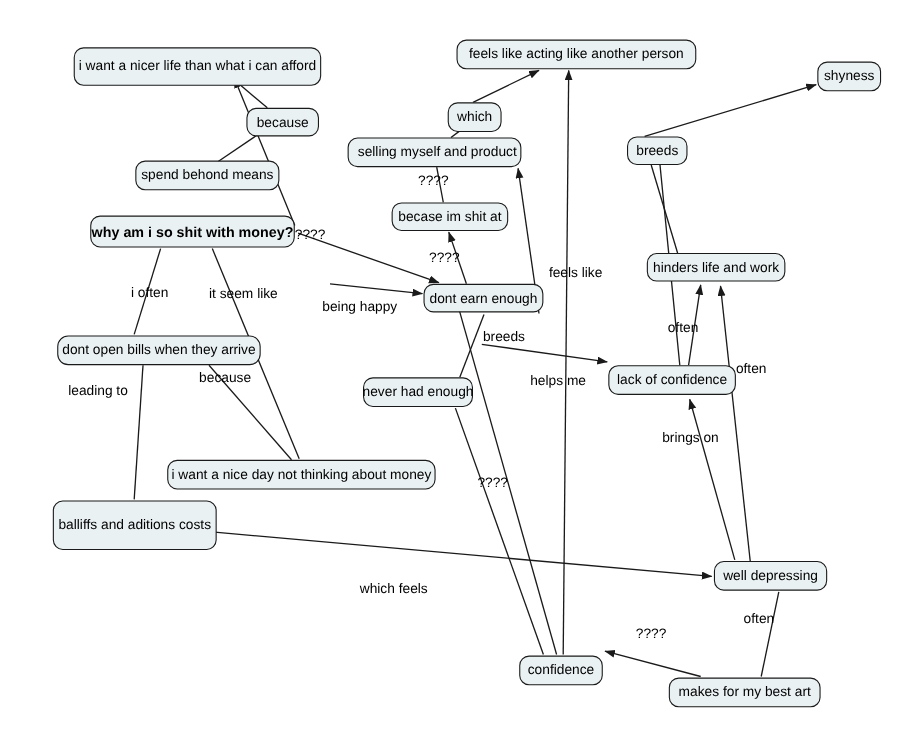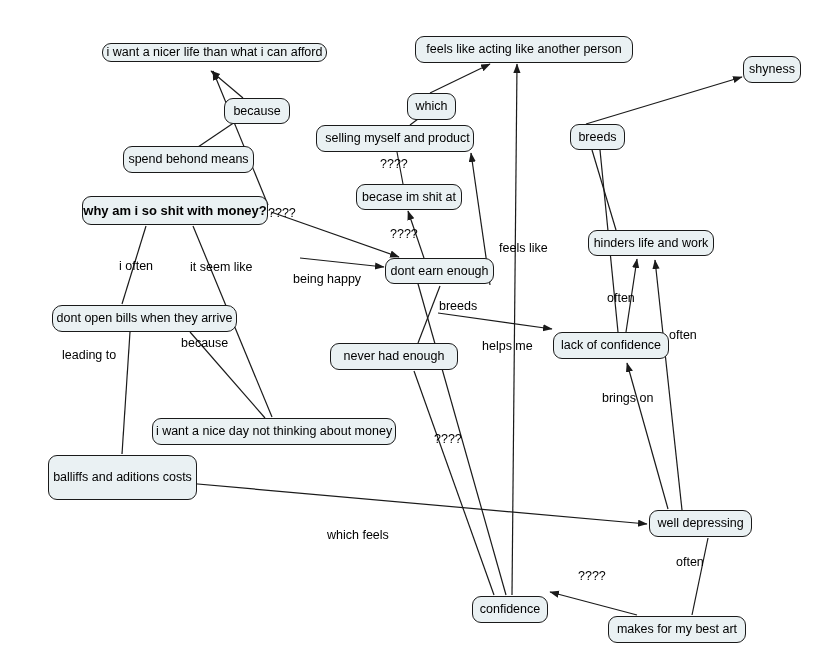--- a/index.html
+++ b/index.html
@@ -88,35 +88,35 @@
         <line x1="193" y1="226" x2="272" y2="417" stroke="#1a1a1a" stroke-width="1.2"></line>
         <line x1="130" y1="332" x2="122" y2="454" stroke="#1a1a1a" stroke-width="1.2"></line>
         <line x1="190" y1="332" x2="265" y2="418" stroke="#1a1a1a" stroke-width="1.2"></line>
         <line x1="175" y1="482" x2="647" y2="524" stroke="#1a1a1a" stroke-width="1.2" marker-end="url(#arrowhead)"></line>
         <line x1="637" y1="615" x2="550" y2="592" stroke="#1a1a1a" stroke-width="1.2" marker-end="url(#arrowhead)"></line>
         <line x1="692" y1="615" x2="708" y2="538" stroke="#1a1a1a" stroke-width="1.2"></line>
         <line x1="300" y1="258" x2="384" y2="267" stroke="#1a1a1a" stroke-width="1.2" marker-end="url(#arrowhead)"></line>
       </g>
   </svg>
   <div id="node-group">
-      <div class="node" style="left: 102px; top: 43px; width: 225px; height: 19px;">i want a nicer life than what i can afford</div>
+      <div class="node" style="left: 67px; top: 43px; width: 225px; height: 35px;">i want a nicer life than what i can afford</div>
       <div class="node" style="left: 415px; top: 36px; width: 218px; height: 27px;">feels like acting like another person</div>
       <div class="node" style="left: 743px; top: 56px; width: 58px; height: 27px;">shyness</div>
       <div class="node" style="left: 224px; top: 98px; width: 66px; height: 26px;">because</div>
       <div class="node" style="left: 407px; top: 93px; width: 49px; height: 27px;">which</div>
       <div class="node" style="left: 570px; top: 124px; width: 55px; height: 26px;">breeds</div>
       <div class="node" style="left: 316px; top: 125px; width: 158px; height: 27px; padding-left: 14px;">selling myself and product</div>
       <div class="node" style="left: 123px; top: 146px; width: 131px; height: 27px;">spend behond means</div>
       <div class="node" style="left: 356px; top: 184px; width: 106px; height: 26px;">becase im shit at</div>
       <div class="node bold" style="left: 82px; top: 196px; width: 186px; height: 29px;">why am i so shit with money?</div>
       <div class="node" style="left: 588px; top: 230px; width: 126px; height: 26px;">hinders life and work</div>
       <div class="node" style="left: 385px; top: 258px; width: 109px; height: 26px;">dont earn enough</div>
       <div class="node" style="left: 52px; top: 305px; width: 185px; height: 27px; border-radius: 10px;">dont open bills when they arrive</div>
       <div class="node" style="left: 553px; top: 332px; width: 116px; height: 27px;">lack of confidence</div>
-      <div class="node" style="left: 330px; top: 343px; width: 128px; height: 27px;">never had enough</div>
+      <div class="node" style="left: 330px; top: 343px; width: 100px; height: 27px;">never had enough</div>
       <div class="node" style="left: 152px; top: 418px; width: 244px; height: 27px;">i want a nice day not thinking about money</div>
       <div class="node" style="left: 48px; top: 455px; width: 149px; height: 45px;">balliffs and aditions costs</div>
       <div class="node" style="left: 649px; top: 510px; width: 103px; height: 27px;">well depressing</div>
       <div class="node" style="left: 472px; top: 596px; width: 76px; height: 27px;">confidence</div>
       <div class="node" style="left: 608px; top: 616px; width: 138px; height: 27px;">makes for my best art</div>
     </div>
   <div id="label-group">
       <div class="edge-label" style="left: 380px; top: 158px;">????</div>
       <div class="edge-label" style="left: 268px; top: 207px;">????</div>
       <div class="edge-label" style="left: 390px; top: 228px;">????</div>

